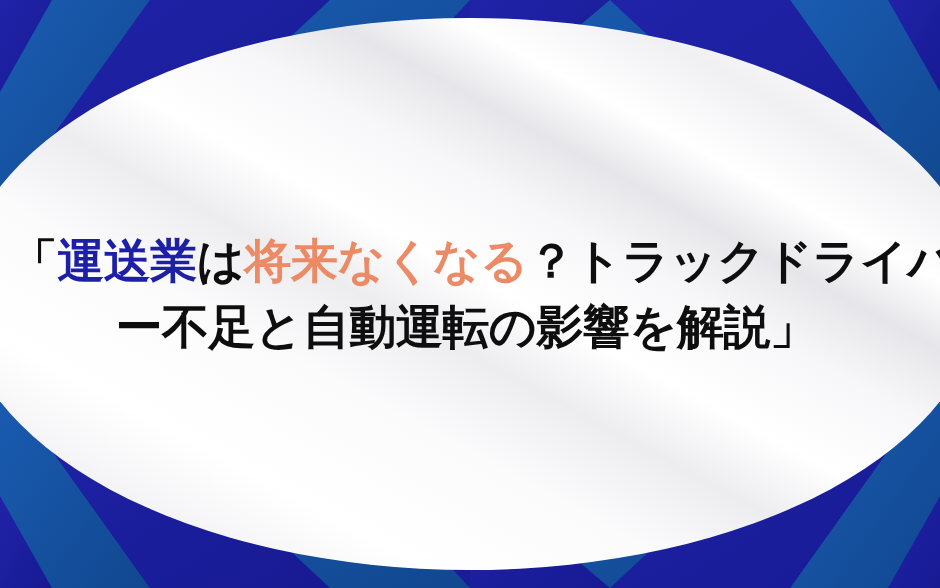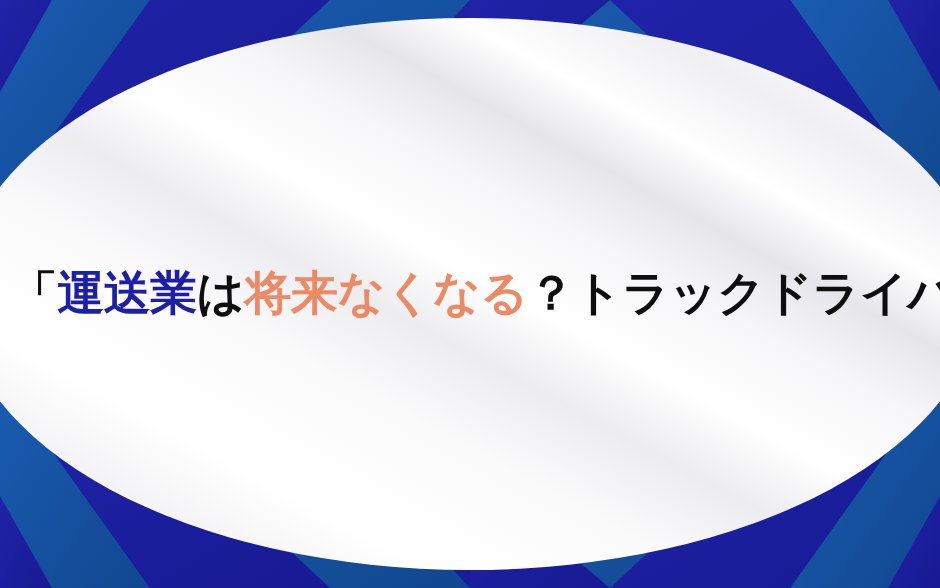--- a/index.html
+++ b/index.html
@@ -135,15 +135,18 @@
         <stop offset="100%" stop-color="#eeeef1"></stop>
       </linearGradient>
     </defs>
     <ellipse cx="470" cy="294" rx="510" ry="276" fill="url(#pearl)"></ellipse>
   </svg>
 
   <div id="headline">
     <div class="hl-line hl-line-1">
       <span class="seg-dark">「</span><span class="seg-blue">運送業</span><span class="seg-dark">は</span><span class="seg-orange">将来なくなる</span><span class="seg-dark">？トラックドライバ</span>
     </div>
+    <div class="hl-line hl-line-2">
+      <span class="seg-dark">ー不足と自動運転の影響を解説」</span>
+    </div>
   </div>
 
 </div>
 
 </body></html>

